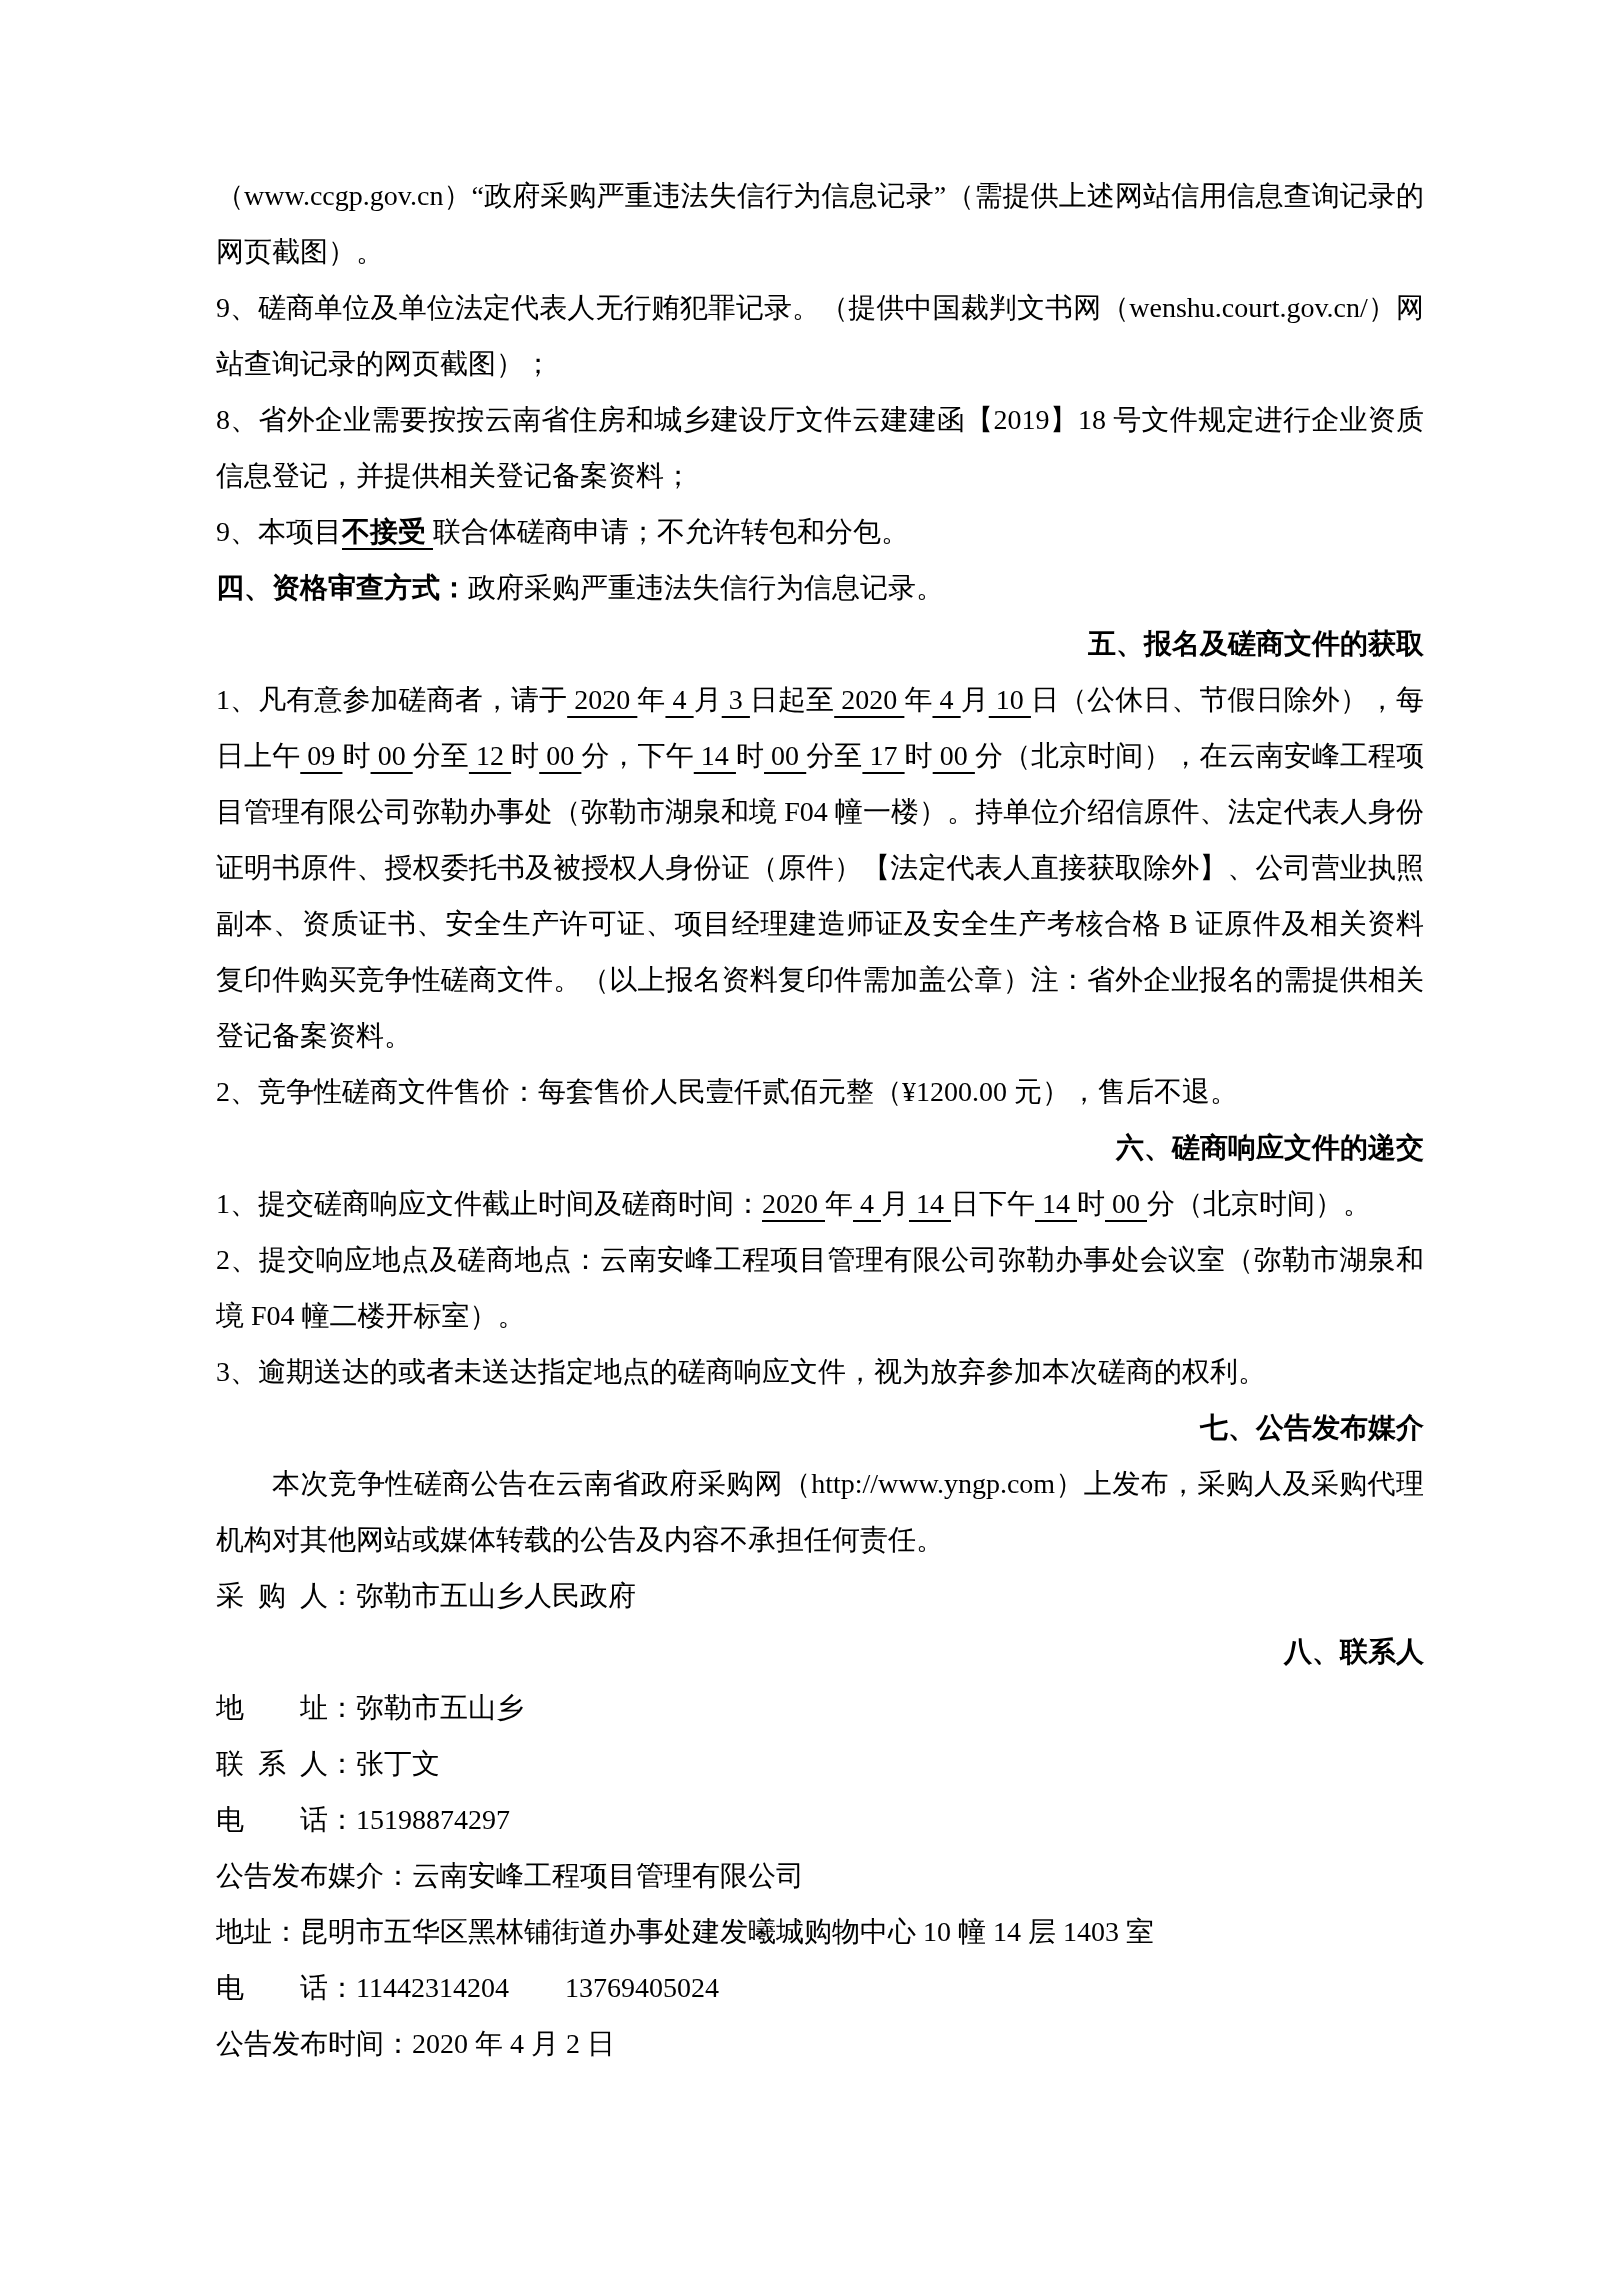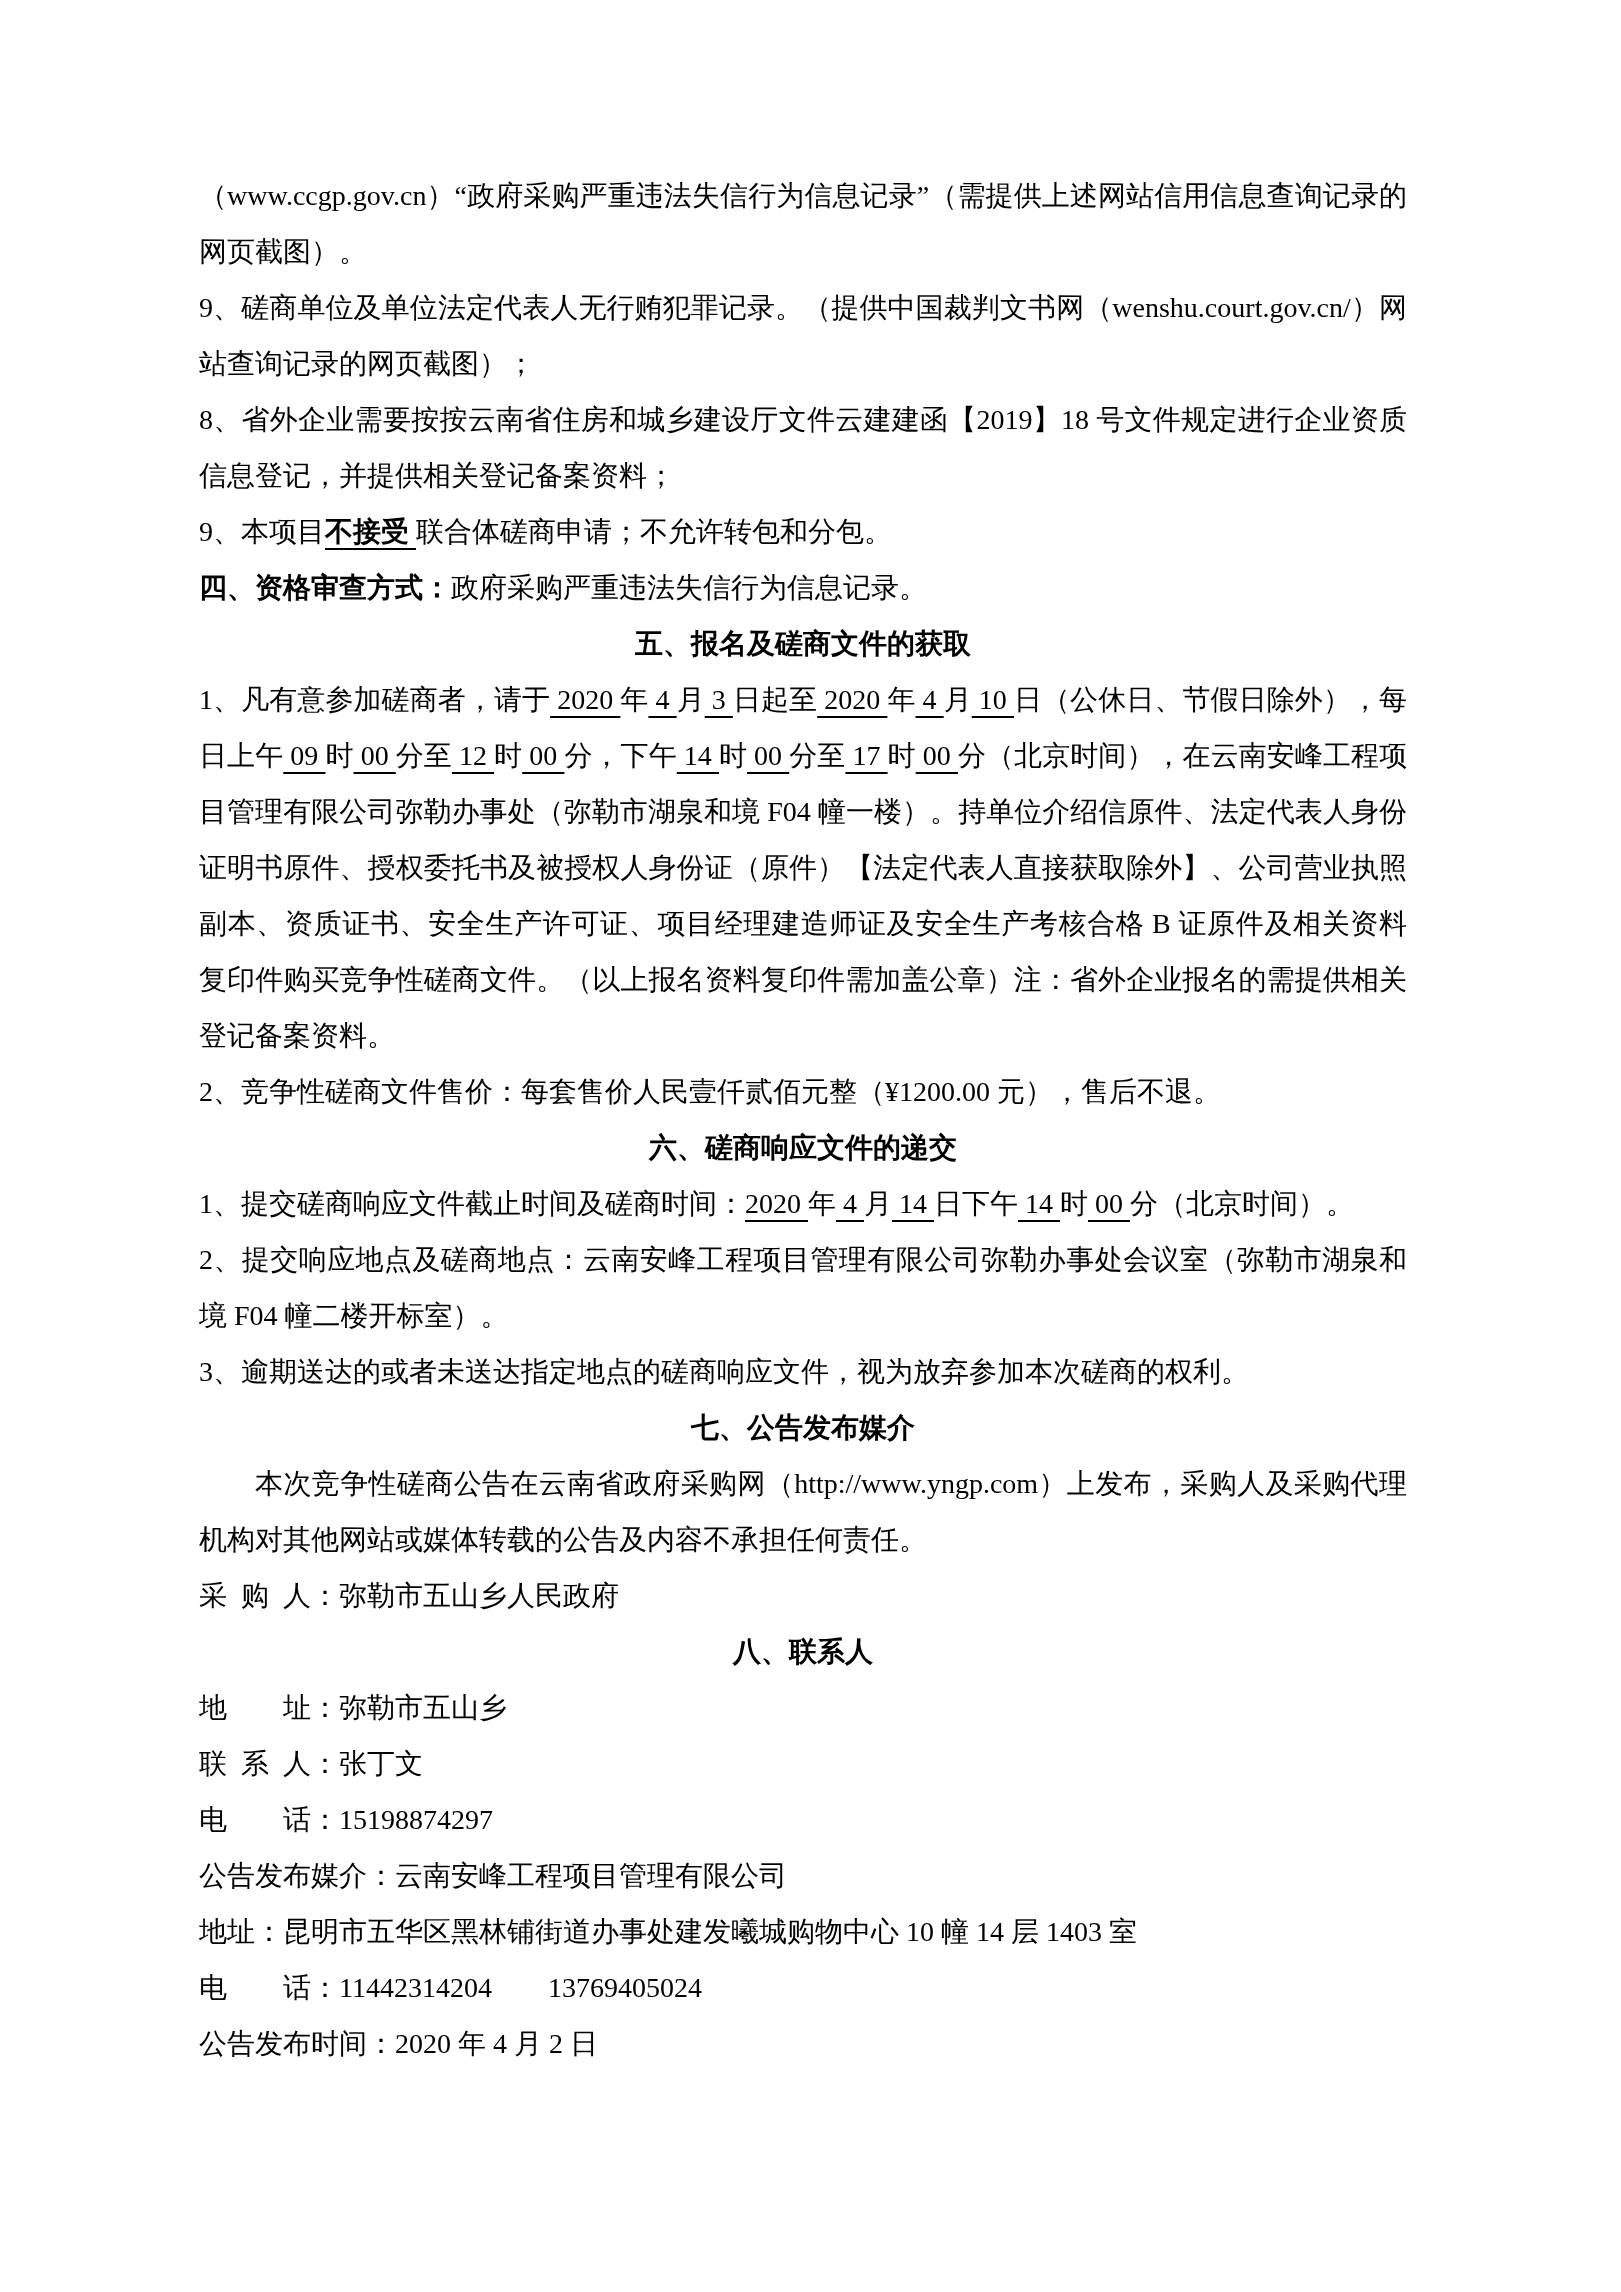--- a/index.html
+++ b/index.html
@@ -11,36 +11,36 @@
     position: relative;
     width: 1621px;
     height: 2293px;
     background: #ffffff;
     overflow: hidden;
     font-family: "Liberation Serif", "DejaVu Serif", serif;
     color: #000000;
   }
   .content {
     position: absolute;
-    left: 199px;
+    left: 216px;
     top: 168px;
     width: 1208px;
   }
   p.para {
     margin: 0;
     padding: 0;
     font-size: 28px;
     line-height: 56px;
     text-align: justify;
     overflow-wrap: break-word;
     color: #000000;
   }
   p.para.heading {
     font-weight: 700;
-    text-align: center;
+    text-align: right;
   }
   p.para.indent {
     text-indent: 56px;
   }
   span.seg { display: inline; }
   span.seg.b { font-weight: 700; }
   span.seg.u {
     text-decoration: underline;
     text-underline-offset: 6.9px;
     text-decoration-thickness: 2px;

